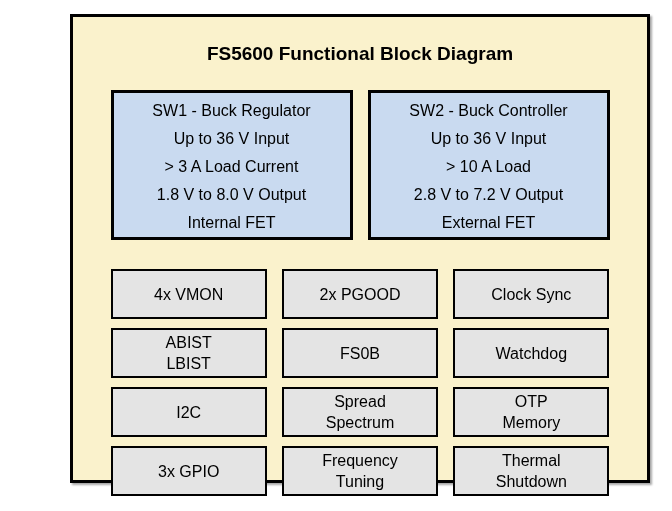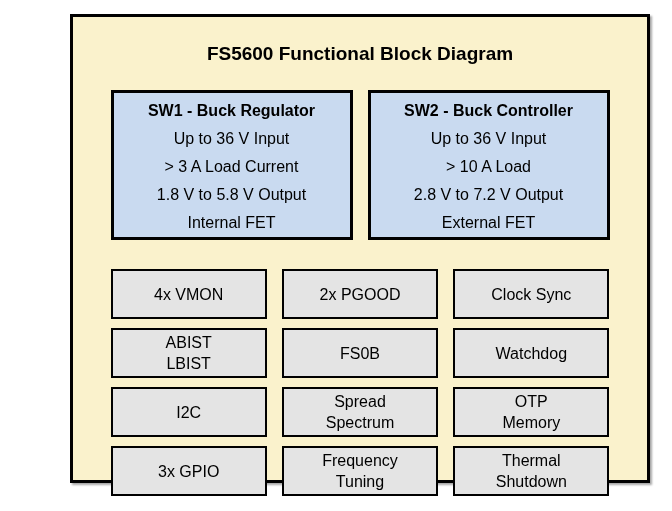--- a/index.html
+++ b/index.html
@@ -45,21 +45,21 @@
   .feature {
     flex: 1;
     height: 150px;
     background: var(--feature_bg);
     border: 3px solid var(--line);
     text-align: center;
     font-size: 16px;
     line-height: 28px;
     padding-top: 4px;
   }
-  .feature .feature-title { font-weight: bold; }
+  .feature .feature-title { font-weight: normal; }
   .grid {
     display: grid;
     grid-template-columns: repeat(3, 1fr);
     gap: 9px 15px;
     margin-top: 29px;
   }
   .small {
     height: 50px;
     background: var(--small_bg);
     border: 2px solid var(--line);
@@ -77,21 +77,21 @@
 
 <div class="panel">
   <div class="title">FS5600 Functional Block Diagram</div>
 
   <div class="inner">
     <div class="feature-row">
       <div class="feature">
         <div class="feature-title">SW1 - Buck Regulator</div>
         <div>Up to 36 V Input</div>
         <div>&gt; 3 A Load Current</div>
-        <div>1.8 V to 5.8 V Output</div>
+        <div>1.8 V to 8.0 V Output</div>
         <div>Internal FET</div>
       </div>
       <div class="feature">
         <div class="feature-title">SW2 - Buck Controller</div>
         <div>Up to 36 V Input</div>
         <div>&gt; 10 A Load</div>
         <div>2.8 V to 7.2 V Output</div>
         <div>External FET</div>
       </div>
     </div>

